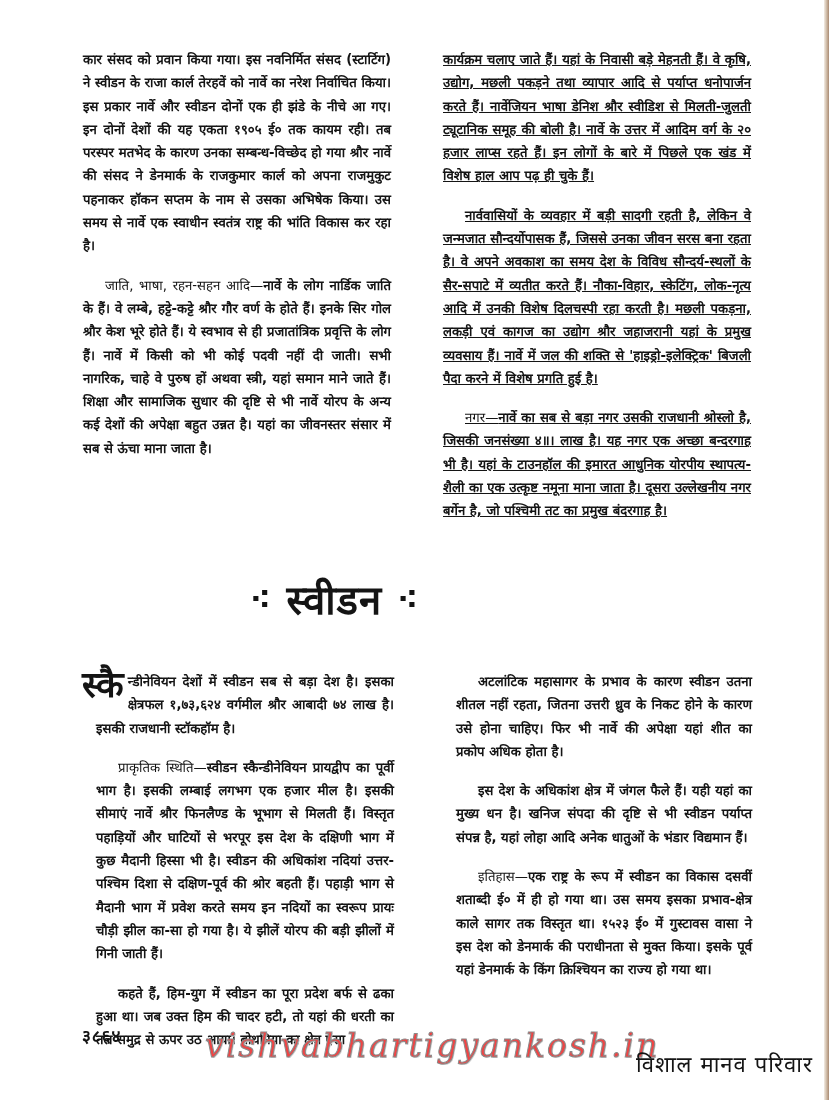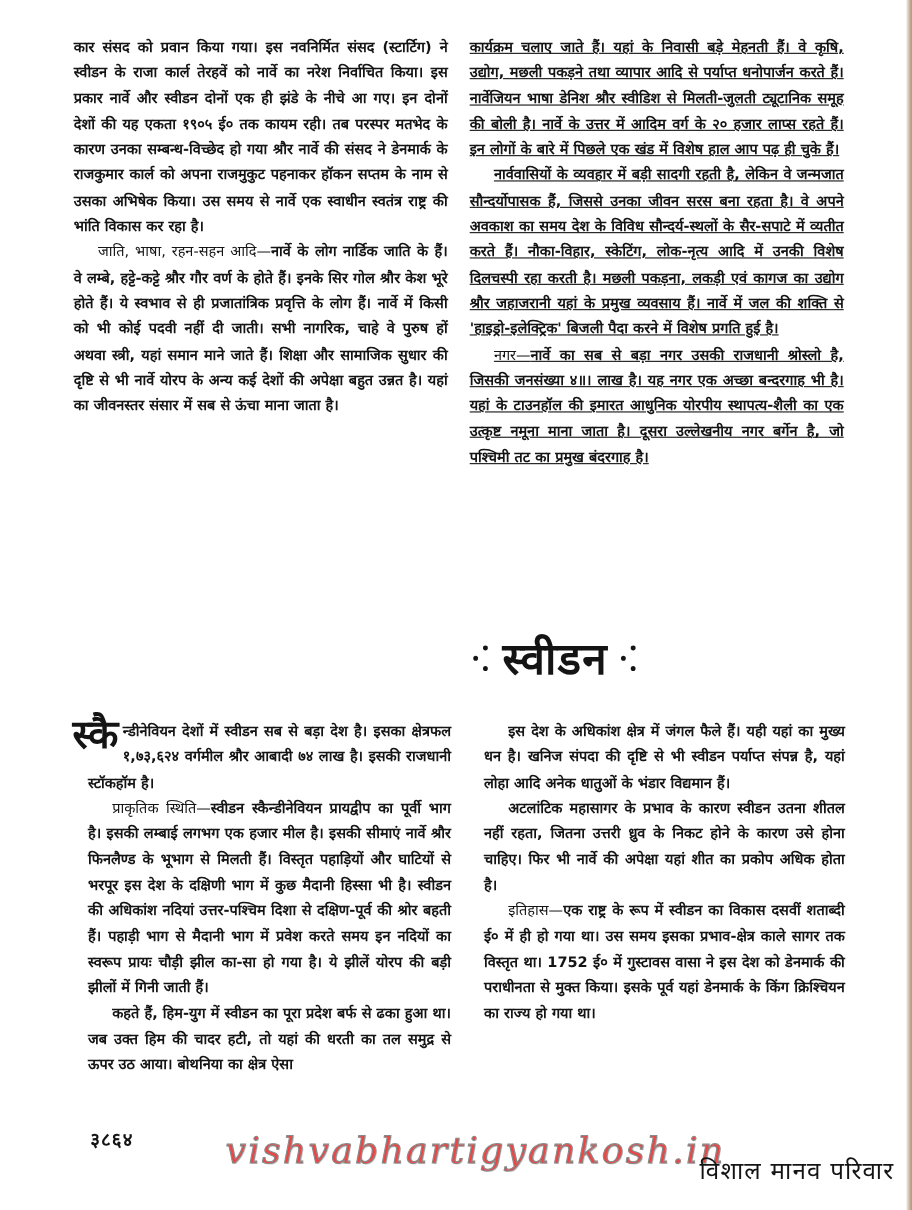--- a/index.html
+++ b/index.html
@@ -9,32 +9,31 @@
     font-family: "DejaVu Sans", sans-serif;
   }
   .page-edge {
     position: absolute; top: 0; right: 0; width: 5px; height: 1100px;
     background: linear-gradient(to right, #f3ece4, #c9b39d 60%, #a88a73);
   }
   .col {
     position: absolute; font-size: 13.2px; line-height: 23.3px;
     font-weight: bold; text-align: justify;
   }
-  .col p { margin: 0; }
+  .col p { margin: 16px; }
   .col p.indent { text-indent: 22px; }
   .col .lead { font-weight: normal; }
   #col-top-left  { left: 67px;  top: 32px;  width: 340px; }
   #col-top-right { left: 427px; top: 32px;  width: 340px; text-decoration: underline; }
   #col-bot-left  { left: 80px;  top: 654px; width: 330px; }
   #col-bot-right { left: 440px; top: 654px; width: 328px; }
   .heading {
     position: absolute; left: 250px; top: 572px; width: 330px;
-    text-align: right; font-size: 40px; font-weight: bold; line-height: 56px;
+    text-align: left; font-size: 40px; font-weight: bold; line-height: 56px;
     letter-spacing: 1px;
-    font-family: Liberation Serif, serif;
   }
   .heading .colon { font-size: 30px; vertical-align: 4px; }
   .dropcap {
     float: left; font-size: 36px; line-height: 40px; font-weight: bold;
     margin: -6px 4px 0 -14px; font-family: "DejaVu Serif", serif;
   }
   .folio {
     position: absolute; left: 82px; top: 1024px; font-size: 17px;
     font-weight: bold; letter-spacing: 1px;
   }
@@ -72,20 +71,20 @@
   <span class="colon">⁖</span>
 </div>
 
 <div class="col" id="col-bot-left">
   <p><span class="dropcap">स्कै</span><span>न्डीनेवियन देशों में स्वीडन सब से बड़ा देश है। इसका क्षेत्रफल १,७३,६२४ वर्गमील श्रौर आबादी ७४ लाख है। इसकी राजधानी स्टॉकहॉम है।</span></p>
   <p class="indent"><span class="lead">प्राकृतिक स्थिति—</span><span>स्वीडन स्कैन्डीनेवियन प्रायद्वीप का पूर्वी भाग है। इसकी लम्बाई लगभग एक हजार मील है। इसकी सीमाएं नार्वे श्रौर फिनलैण्ड के भूभाग से मिलती हैं। विस्तृत पहाड़ियों और घाटियों से भरपूर इस देश के दक्षिणी भाग में कुछ मैदानी हिस्सा भी है। स्वीडन की अधिकांश नदियां उत्तर-पश्चिम दिशा से दक्षिण-पूर्व की श्रोर बहती हैं। पहाड़ी भाग से मैदानी भाग में प्रवेश करते समय इन नदियों का स्वरूप प्रायः चौड़ी झील का-सा हो गया है। ये झीलें योरप की बड़ी झीलों में गिनी जाती हैं।</span></p>
   <p class="indent"><span class="lead"></span><span>कहते हैं, हिम-युग में स्वीडन का पूरा प्रदेश बर्फ से ढका हुआ था। जब उक्त हिम की चादर हटी, तो यहां की धरती का तल समुद्र से ऊपर उठ आया। बोथनिया का क्षेत्र ऐसा</span></p>
 </div>
 
 <div class="col" id="col-bot-right">
+  <p class="indent"><span class="lead"></span><span>अटलांटिक महासागर के प्रभाव के कारण स्वीडन उतना शीतल नहीं रहता, जितना उत्तरी ध्रुव के निकट होने के कारण उसे होना चाहिए। फिर भी नार्वे की अपेक्षा यहां शीत का प्रकोप अधिक होता है।</span></p>
   <p class="indent"><span class="lead"></span><span>इस देश के अधिकांश क्षेत्र में जंगल फैले हैं। यही यहां का मुख्य धन है। खनिज संपदा की दृष्टि से भी स्वीडन पर्याप्त संपन्न है, यहां लोहा आदि अनेक धातुओं के भंडार विद्यमान हैं।</span></p>
-  <p class="indent"><span class="lead"></span><span>अटलांटिक महासागर के प्रभाव के कारण स्वीडन उतना शीतल नहीं रहता, जितना उत्तरी ध्रुव के निकट होने के कारण उसे होना चाहिए। फिर भी नार्वे की अपेक्षा यहां शीत का प्रकोप अधिक होता है।</span></p>
-  <p class="indent"><span class="lead">इतिहास—</span><span>एक राष्ट्र के रूप में स्वीडन का विकास दसवीं शताब्दी ई० में ही हो गया था। उस समय इसका प्रभाव-क्षेत्र काले सागर तक विस्तृत था। 1752 ई० में गुस्टावस वासा ने इस देश को डेनमार्क की पराधीनता से मुक्त किया। इसके पूर्व यहां डेनमार्क के किंग क्रिश्चियन का राज्य हो गया था।</span></p>
+  <p class="indent"><span class="lead">इतिहास—</span><span>एक राष्ट्र के रूप में स्वीडन का विकास दसवीं शताब्दी ई० में ही हो गया था। उस समय इसका प्रभाव-क्षेत्र काले सागर तक विस्तृत था। १५२३ ई० में गुस्टावस वासा ने इस देश को डेनमार्क की पराधीनता से मुक्त किया। इसके पूर्व यहां डेनमार्क के किंग क्रिश्चियन का राज्य हो गया था।</span></p>
 </div>
 
 <div class="folio">३८६४</div>
 <div class="watermark">vishvabhartigyankosh.in</div>
 <div class="running-title">विशाल मानव परिवार</div>
 
 </body></html>

